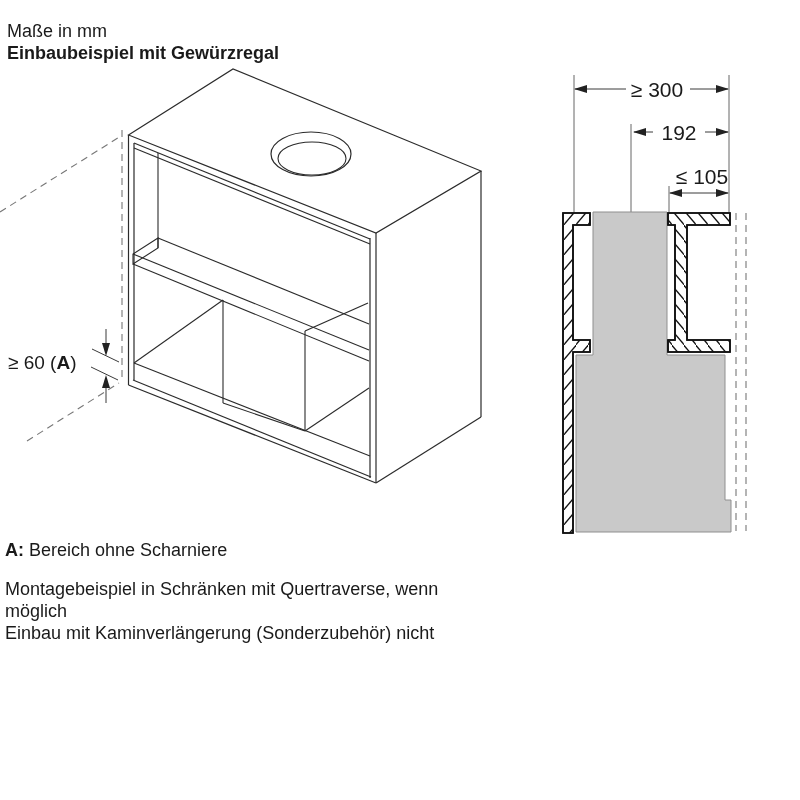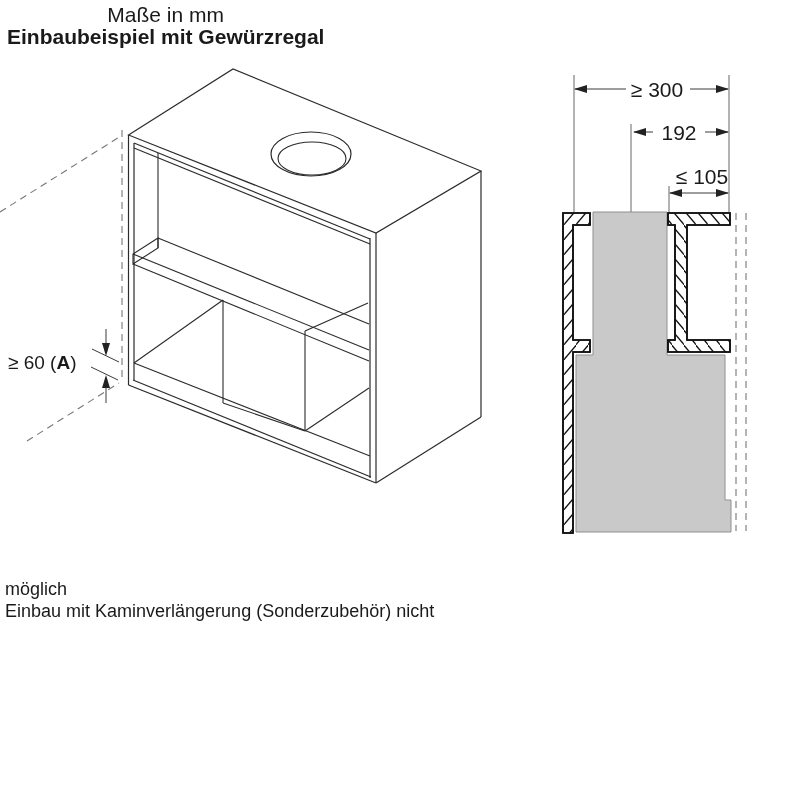--- a/index.html
+++ b/index.html
@@ -1,18 +1,18 @@
 <!DOCTYPE html>
 <html><head>
 <meta charset="utf-8">
 <style>
   html,body{margin:0;padding:0;background:#fff;}
   .page{position:relative;width:800px;height:800px;background:#fff;overflow:hidden;
         font-family:"Liberation Sans",sans-serif;color:#1a1a1a;}
-  .header{position:absolute;left:7px;top:4px;font-size:21px;line-height:22px;text-align:center;}
+  .header{position:absolute;left:7px;top:20px;font-size:18px;line-height:22px;}
   .header .bold{font-weight:bold;}
   .footer-a{position:absolute;left:5px;top:540px;font-size:18px;}
   .footer-a b{font-weight:bold;}
   .footer-para{position:absolute;left:5px;top:578px;font-size:18px;line-height:22px;}
   svg{position:absolute;left:0;top:0;}
   .thin{stroke:#2b2b2b;stroke-width:1.2;fill:none;}
   .thin2{stroke:#2b2b2b;stroke-width:1.1;fill:none;}
   .sect{stroke:#111;stroke-width:1.6;}
   .dim{stroke:#3a3a3a;stroke-width:1;fill:none;}
   .ext{stroke:#666;stroke-width:1;fill:none;}
@@ -145,19 +145,24 @@
         <path class="sect" fill="url(#hatchL)" d="M563,213 L590,213 L590,225 L573,225 L573,340 L590,340 L590,352 L573,352 L573,533 L563,533 Z"></path>
       </g>
 
       <g>
         <path class="sect" fill="#fff" d="M668,213 L730,213 L730,225 L687,225 L687,340 L730,340 L730,352 L668,352 L668,340 L675,340 L675,225 L668,225 Z"></path>
         <path class="sect" fill="url(#hatchR)" d="M668,213 L730,213 L730,225 L687,225 L687,340 L730,340 L730,352 L668,352 L668,340 L675,340 L675,225 L668,225 Z"></path>
       </g>
     </g>
   </svg>
 
+  <div class="footer-a">
+    <b>A:</b>
+    <span>Bereich ohne Scharniere</span>
+  </div>
 
   <div class="footer-para">
+    <div>Montagebeispiel in Schränken mit Quertraverse, wenn</div>
     <div>möglich</div>
     <div>Einbau mit Kaminverlängerung (Sonderzubehör) nicht</div>
   </div>
 
 </div>
 
 </body></html>

